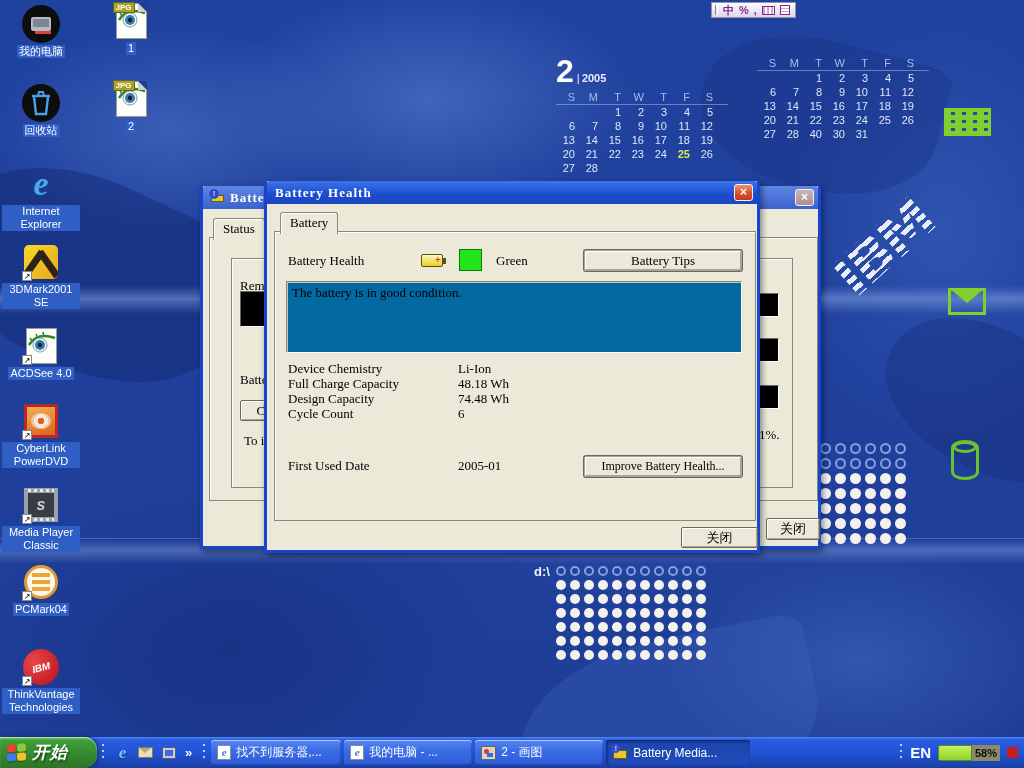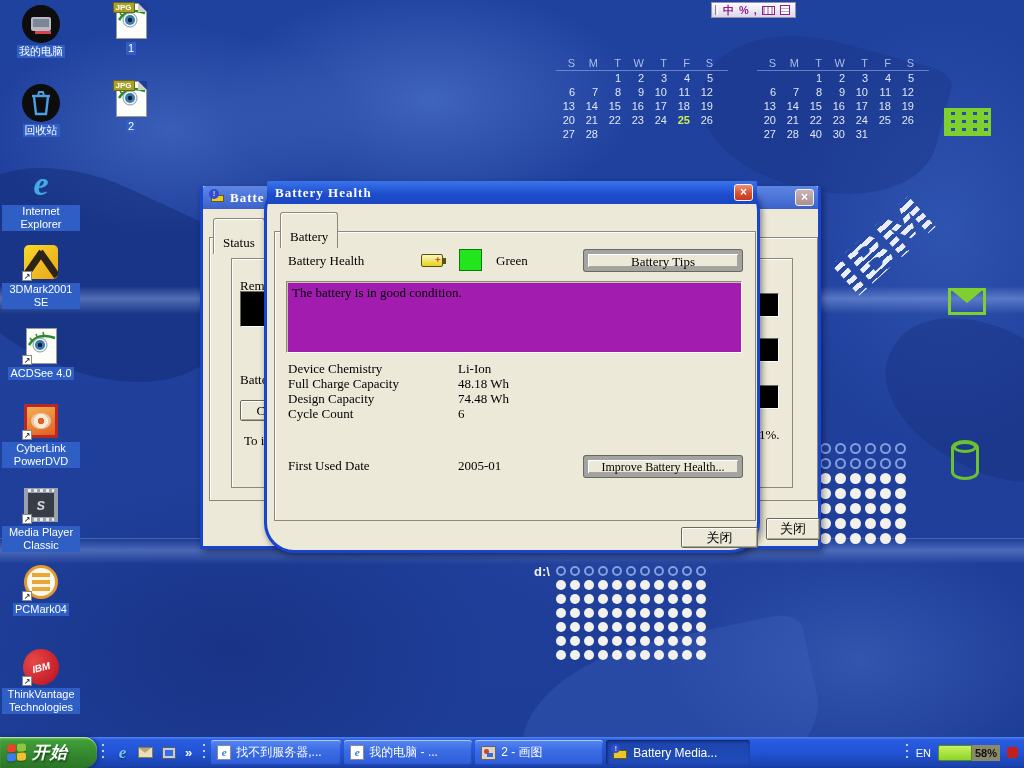--- a/index.html
+++ b/index.html
@@ -111,26 +111,26 @@
   .title-text { color:#fff; font-weight:bold; font-size:13px; font-family:"Liberation Serif",serif; letter-spacing:1px; flex:1; white-space:nowrap; overflow:hidden; }
   .close-btn { width:19px; height:17px; border-radius:3px; border:1px solid #f0f0f8; color:#fff; font-size:12px; font-weight:bold;
     line-height:15px; text-align:center; background:linear-gradient(#ef9070,#d9502e 55%,#c03a1c); cursor:pointer; }
   .close-btn.inactive { background:linear-gradient(#cdb4b4,#a98f8f); }
   .title-icon { width:15px; height:15px; margin-right:4px; position:relative; }
   .title-icon .batt { position:absolute; left:0; top:5px; width:13px; height:7px; background:#e8c82a; border:1px solid #6a5a10; }
   .title-icon .badge { position:absolute; left:-2px; top:-1px; width:10px; height:10px; border-radius:50%; background:#2a4ae0; color:#ffd82a; font-size:8px; font-weight:bold; line-height:10px; text-align:center; }
 
   .dlg-body { position:relative; width:100%; height:calc(100% - 23px); font-family:"Liberation Serif",serif; font-size:13px; color:#000; }
   .tab { position:absolute; background:#ece9d8; border:1px solid #8a887a; border-bottom:none; border-radius:3px 3px 0 0;
-    box-shadow:inset 1px 1px 0 #fff; padding:16px 9px 3px; font-size:13px; z-index:3; cursor:pointer; }
+    box-shadow:inset 1px 1px 0 #fff; padding:2px 9px 3px; font-size:13px; z-index:3; cursor:pointer; }
   .tabpage { position:absolute; border:1px solid #8a887a; box-shadow:inset 1px 1px 0 #fff; background:#ece9d8; z-index:2; }
   .btn { position:absolute; background:#ece9d8; border:1px solid #6a6a5a; border-radius:2px; font-family:"Liberation Serif",serif;
     font-size:13px; text-align:center; box-shadow:inset 1px 1px 0 #fff, inset -1px -1px 0 #a8a698; cursor:pointer; }
-  .btn-strong { border:4px solid #a3a3a3; box-shadow:inset 1px 1px 0 #fff, inset -1px -1px 0 #a8a698, 0 0 0 1px #6a6a5a; }
-  .sunken { border:1px solid; border-color:#8a887a #fff #fff #8a887a; background:#a21caf; box-shadow:inset 1px 1px 0 #c8c5b4;font-family:Liberation Serif, serif; }
+  .btn-strong { border:1px solid #a3a3a3; box-shadow:inset 1px 1px 0 #fff, inset -1px -1px 0 #a8a698, 0 0 0 1px #6a6a5a; }
+  .sunken { border:1px solid; border-color:#8a887a #fff #fff #8a887a; background:#0369a1; box-shadow:inset 1px 1px 0 #c8c5b4;font-family:Liberation Serif, serif; }
   .gauge { position:absolute; background:#000; border:1px solid; border-color:#6a6a5a #fff #fff #6a6a5a; }
   .lbl { position:absolute; white-space:nowrap; }
   .battery-glyph { position:absolute; width:22px; height:13px; background:linear-gradient(#fbf6c0,#e8d21c); border:1px solid #5a5210; border-radius:2px; }
   .battery-glyph:before { content:""; position:absolute; right:-4px; top:3px; width:3px; height:6px; background:#5a5210; }
   .battery-glyph:after { content:"+"; position:absolute; right:1px; top:-2px; color:#c02020; font-weight:bold; font-size:11px; }
   .swatch-green { position:absolute; width:23px; height:22px; background:#22e51c; border:1px solid #0a7a0a; }
 
   
   .taskbar { position:absolute; left:0; bottom:0; width:1024px; height:31px; display:flex; align-items:center;
     background:linear-gradient(#4f86f2 0%, #2a5ce0 9%, #2153d6 50%, #1a41ab 95%, #153a9a); z-index:50; }
@@ -160,21 +160,21 @@
   .tb-1{width:130px;} .tb-2{width:128px;} .tb-3{width:128px;} .tb-4{width:144px;}
   .ti-page { width:14px; height:15px; background:#fff; border:1px solid #8a8a9a; color:#2a7fd4; font-family:"Liberation Serif",serif;
     font-size:11px; font-weight:bold; font-style:italic; text-align:center; line-height:13px; flex:none; }
   .ti-paint { width:15px; height:14px; background:#d8d4c8; border:1px solid #6a665a; position:relative; flex:none; }
   .ti-paint:before { content:""; position:absolute; left:2px; top:2px; width:5px; height:5px; background:#d04028; border-radius:50%; }
   .ti-paint:after { content:""; position:absolute; right:2px; bottom:2px; width:6px; height:4px; background:#3a6ae0; }
   .ti-batt { width:16px; height:14px; position:relative; flex:none; }
   .ti-batt:before { content:""; position:absolute; left:1px; top:4px; width:12px; height:7px; background:#e8c82a; border:1px solid #6a5a10; }
   .ti-batt:after { content:"!"; position:absolute; left:-1px; top:-2px; width:9px; height:9px; border-radius:50%; background:#2a4ae0; color:#ffd82a; font-size:8px; font-weight:bold; line-height:9px; text-align:center; }
   .tray { display:flex; align-items:center; gap:7px; padding:0 6px 0 2px; height:100%; }
-  .tray-lang { color:#fff; font-size:11px; font-weight:normal; }
+  .tray-lang { color:#fff; font-size:15px; font-weight:bold; }
   .tray-batt { display:flex; align-items:center; height:17px; }
   .tray-batt .bar { width:34px; height:16px; background:linear-gradient(#c6f25e,#8ed428); border:1px solid #5a8a18; border-radius:2px 0 0 2px; }
   .tray-batt .pct { height:16px; background:#8a8a6a; color:#101010; font-size:11px; font-weight:bold; line-height:16px; padding:0 3px; }
   .tray-red-icon { width:11px; height:11px; background:#c41e1e; border-radius:2px; }
 
   .watermark { position:absolute; left:833px; top:732px; z-index:60; font-family:"DejaVu Sans",sans-serif;
     font-size:30px; font-weight:bold; letter-spacing:-1px; color:#3d3a46; opacity:.93;
     text-shadow:1px 1px 0 rgba(255,255,255,.18), -1px -1px 1px rgba(0,0,0,.35); pointer-events:none; }
 </style>
 </head>
@@ -314,20 +314,21 @@
       <span class="dot-f" style="left: 70px; top: 84px; width: 10px; height: 10px;"></span>
       <span class="dot-f" style="left: 84px; top: 84px; width: 10px; height: 10px;"></span>
       <span class="dot-f" style="left: 98px; top: 84px; width: 10px; height: 10px;"></span>
       <span class="dot-f" style="left: 112px; top: 84px; width: 10px; height: 10px;"></span>
       <span class="dot-f" style="left: 126px; top: 84px; width: 10px; height: 10px;"></span>
       <span class="dot-f" style="left: 140px; top: 84px; width: 10px; height: 10px;"></span>
     </div>
   <div class="drive-label">d:\</div>
 
   <div class="calendar cal-feb" id="cal-0">
+      <div class="cal-head"><span class="cal-month">2</span><span class="cal-year">2005</span></div>
       <div class="cal-row wd">
         <span class="cal-cell">S</span>
         <span class="cal-cell">M</span>
         <span class="cal-cell">T</span>
         <span class="cal-cell">W</span>
         <span class="cal-cell">T</span>
         <span class="cal-cell">F</span>
         <span class="cal-cell">S</span>
       </div>
       <div class="cal-row">
@@ -570,21 +571,21 @@
       <button class="btn" style="left:37px;top:191px;width:48px;height:21px;z-index:4;">Cu</button>
       <span class="lbl" style="left:41px;top:224px;z-index:4;">To i</span>
       <div class="gauge" style="left:535px;top:84px;width:41px;height:24px;z-index:4;"></div>
       <div class="gauge" style="left:535px;top:129px;width:41px;height:24px;z-index:4;"></div>
       <div class="gauge" style="left:535px;top:176px;width:41px;height:24px;z-index:4;"></div>
       <span class="lbl" style="left:556px;top:218px;z-index:4;">1%.</span>
       <button class="btn" style="left:563px;top:309px;width:54px;height:22px;z-index:4;">关闭</button>
     </div>
   </div>
 
-  <div class="win" style="left:264px;top:181px;width:496px;height:372px;z-index:20;border-radius:30px;">
+  <div class="win" style="left:264px;top:181px;width:496px;height:372px;z-index:20;">
     <div class="titlebar">
       <span class="title-text">Battery Health</span>
       <span class="close-btn">×</span>
     </div>
     <div class="dlg-body">
       <span class="tab" style="left:13px;top:8px;">Battery</span>
       <div class="tabpage" style="left:7px;top:27px;width:482px;height:290px;"></div>
       <span class="lbl" style="left:21px;top:49px;z-index:4;">Battery Health</span>
       <span class="battery-glyph" style="left:154px;top:50px;z-index:4;"></span>
       <span class="swatch-green" style="left:192px;top:45px;z-index:4;"></span>

